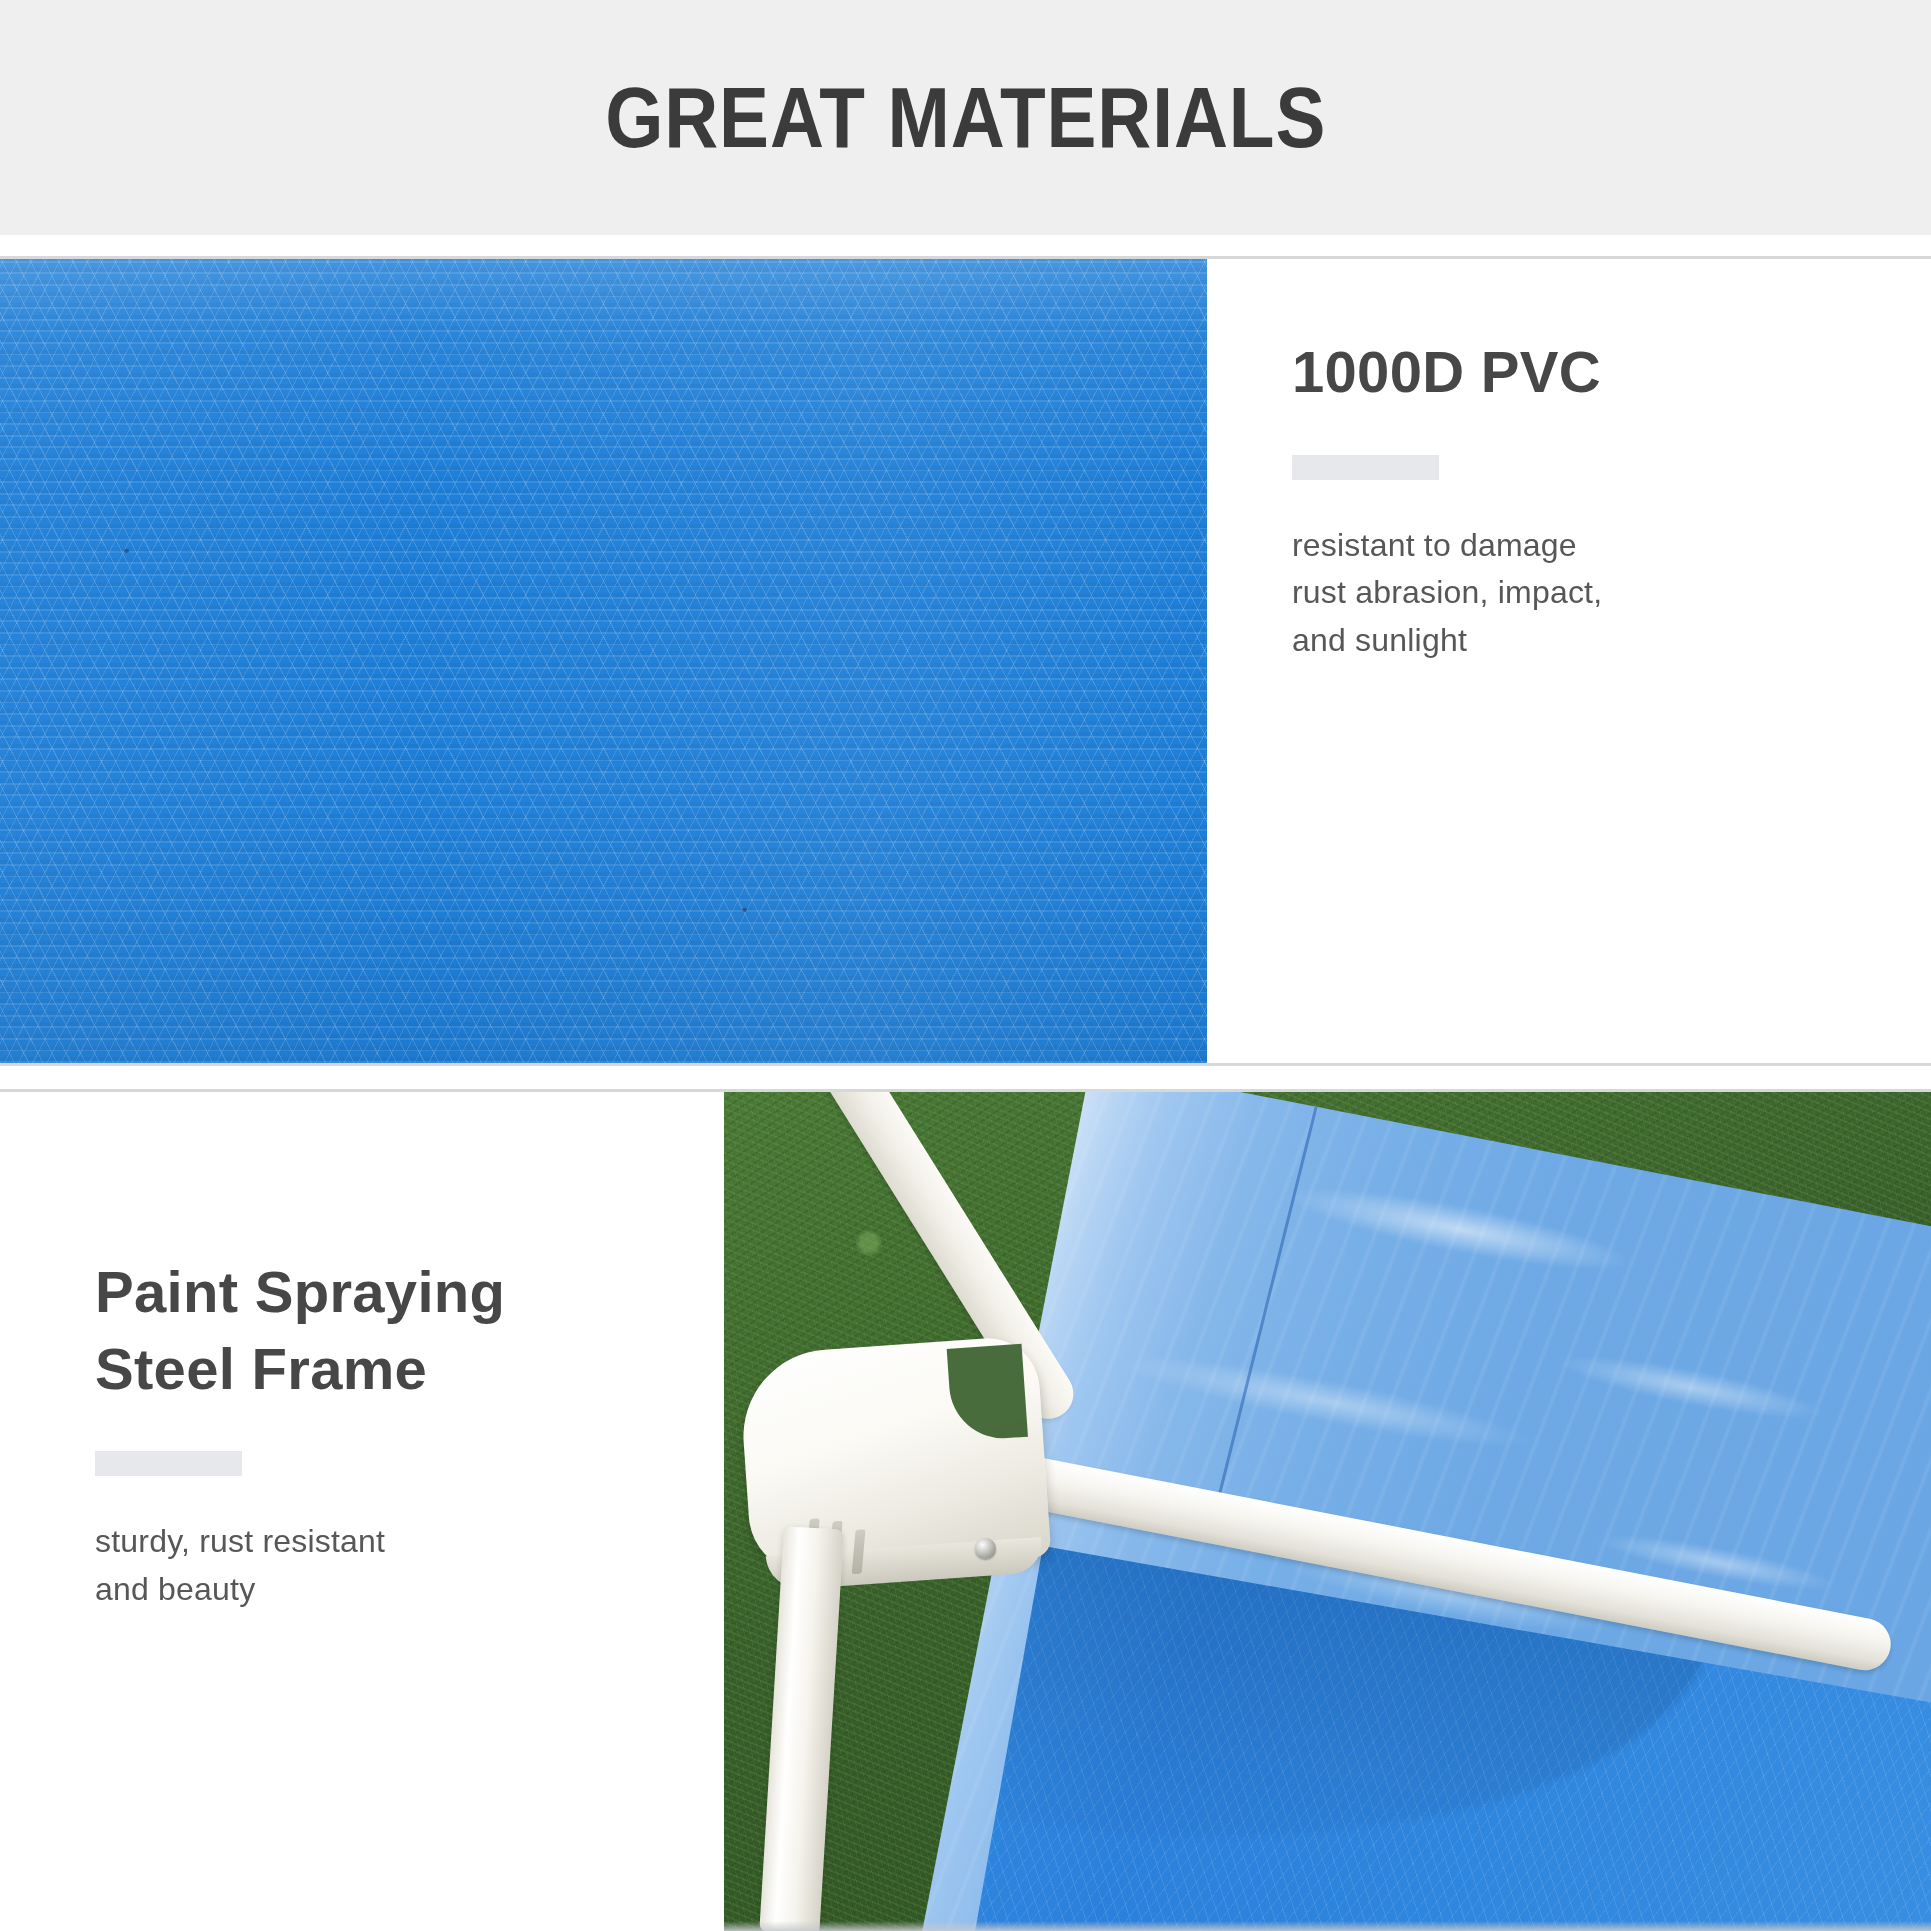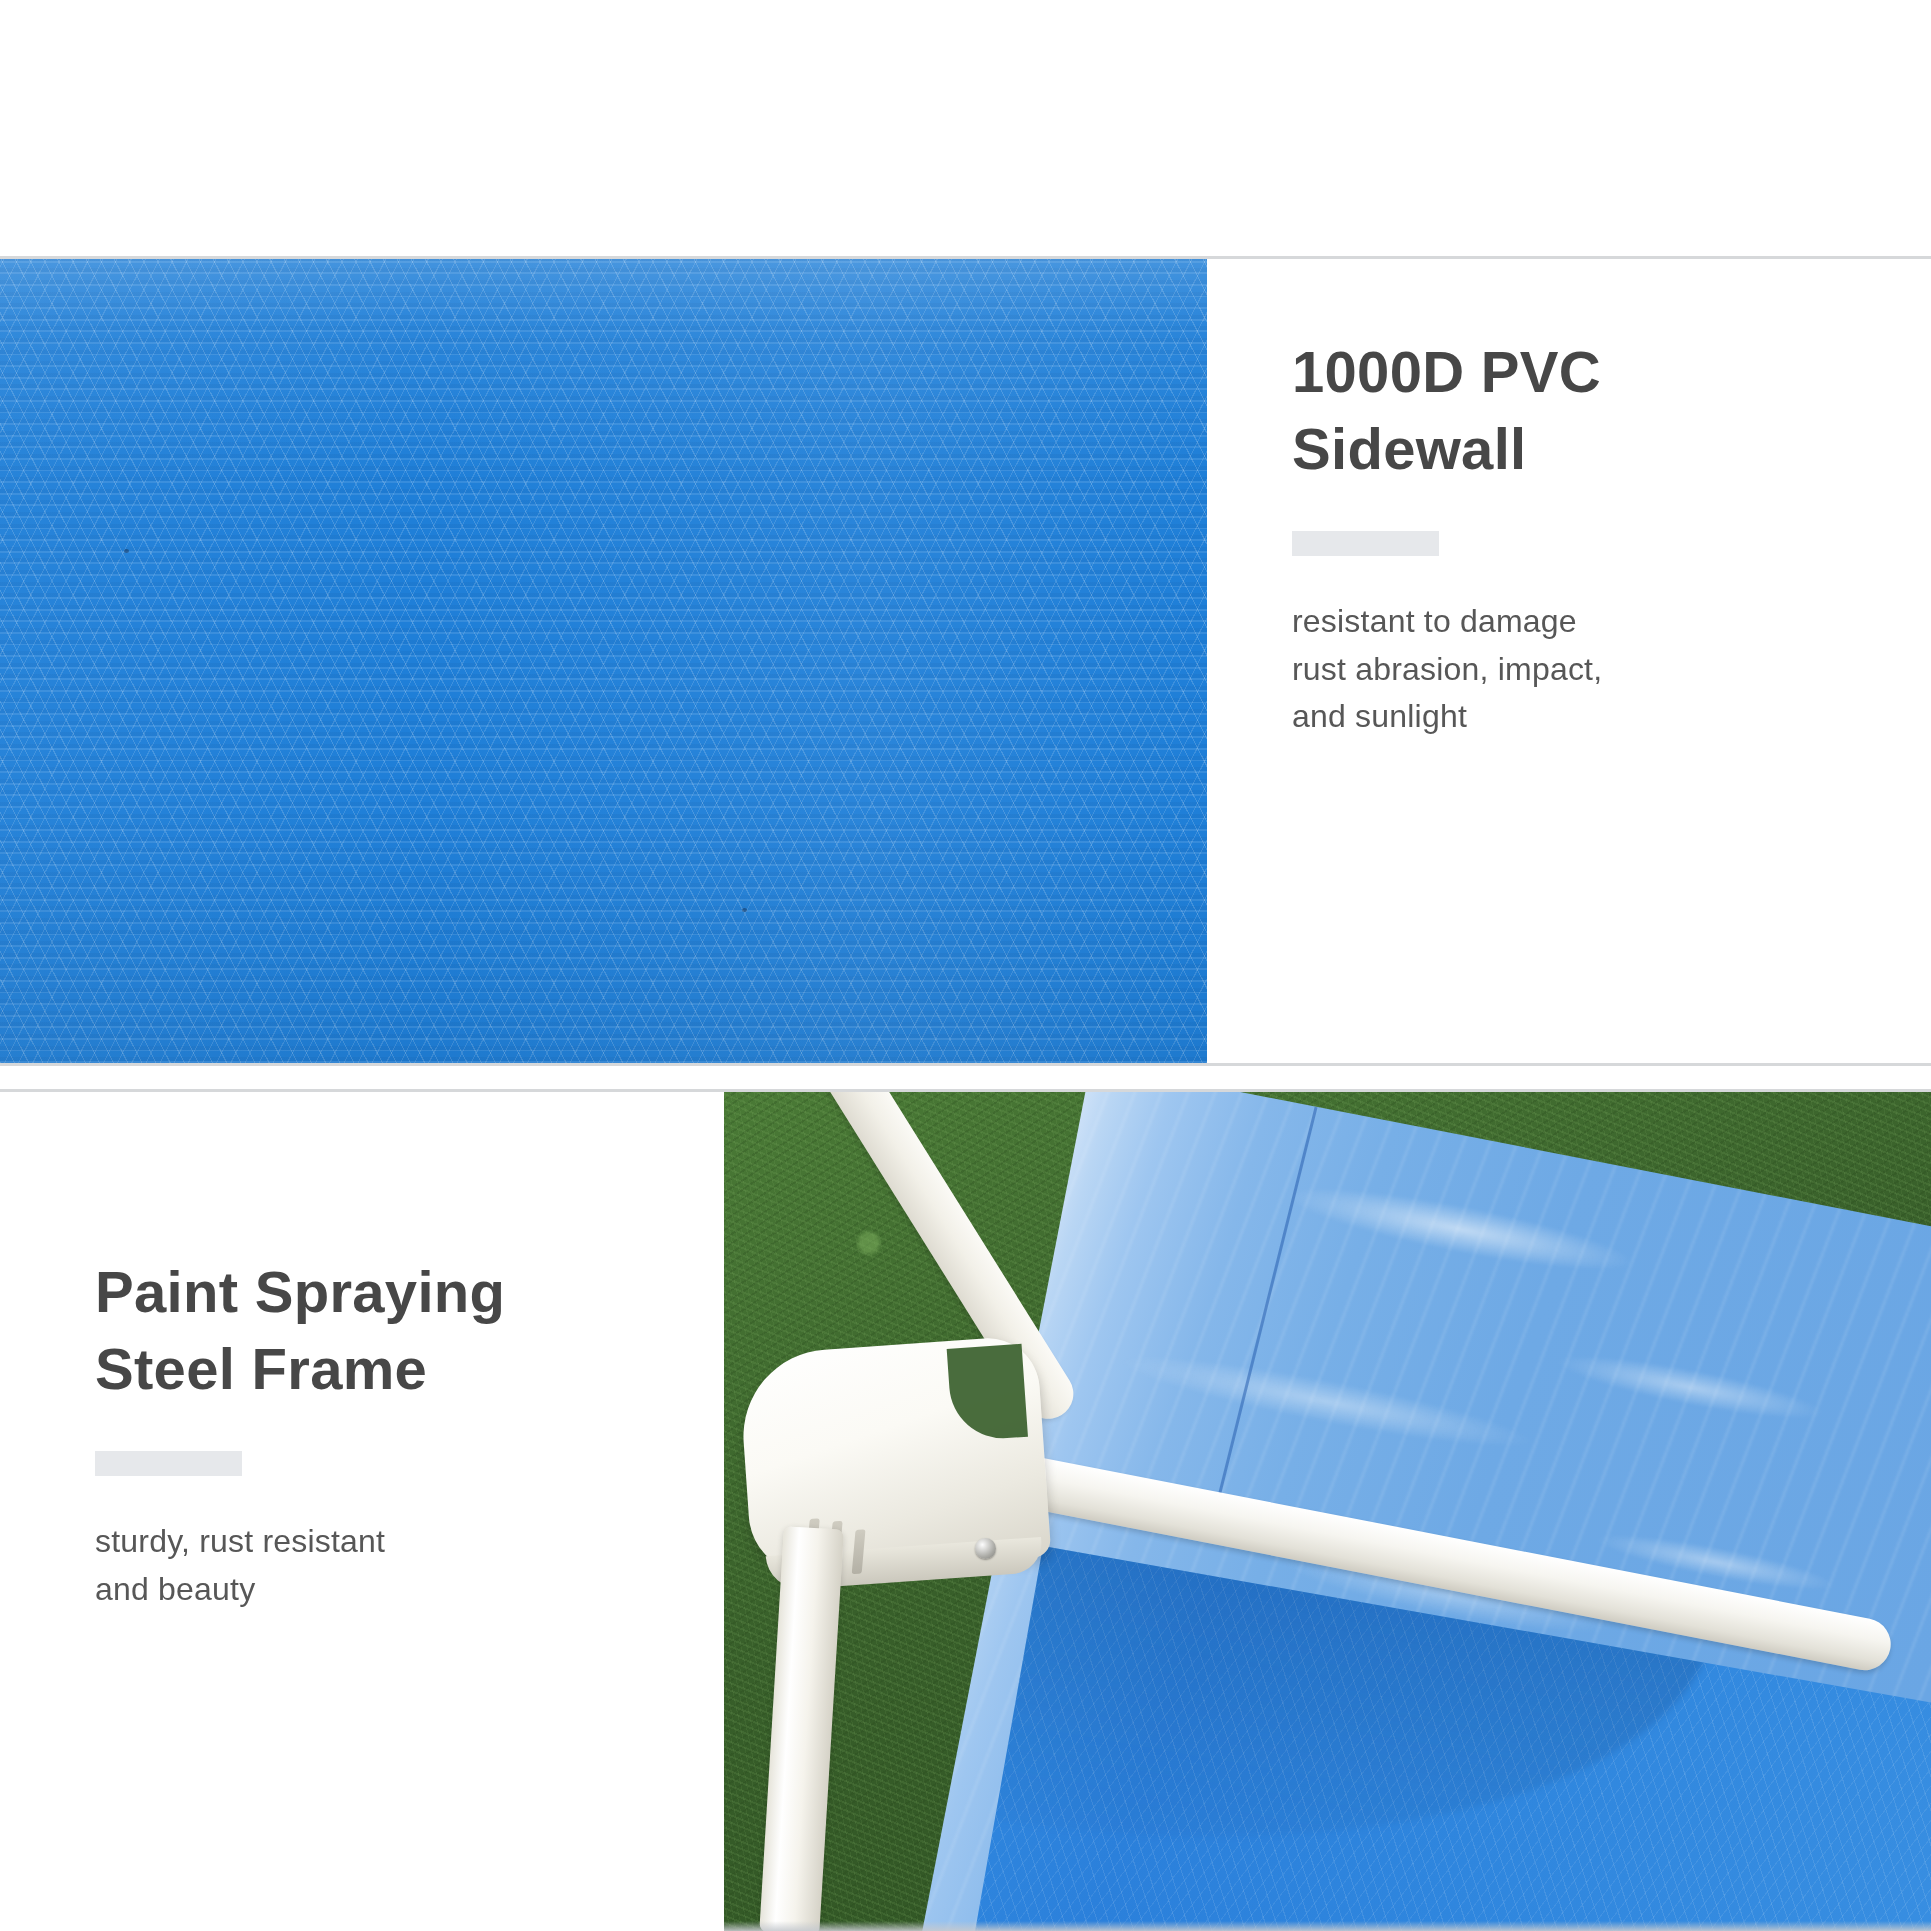--- a/index.html
+++ b/index.html
@@ -259,36 +259,38 @@
     color:#575757;
     letter-spacing:0.2px;
   }
   .feat-body span { display:block; }
 </style>
 </head>
 <body>
 
 <div class="page">
 
+  <div class="header">
+    <div class="header-title">GREAT MATERIALS</div>
+  </div>
 
   <div class="rule rule-a"></div>
 
   <div class="sec1">
 
     <div class="fabric">
       <div class="weave"></div>
       <div class="shade"></div>
       <div class="speck1"></div>
       <div class="speck2"></div>
     </div>
 
     <div class="sec1-text">
       <div class="feat-title">
         <span>1000D PVC</span><br>
-        <span>Sidewall</span>
       </div>
       <div class="divider"></div>
       <div class="feat-body">
         <span>resistant to damage</span>
         <span>rust abrasion, impact,</span>
         <span>and sunlight</span>
       </div>
     </div>
   </div>
 

